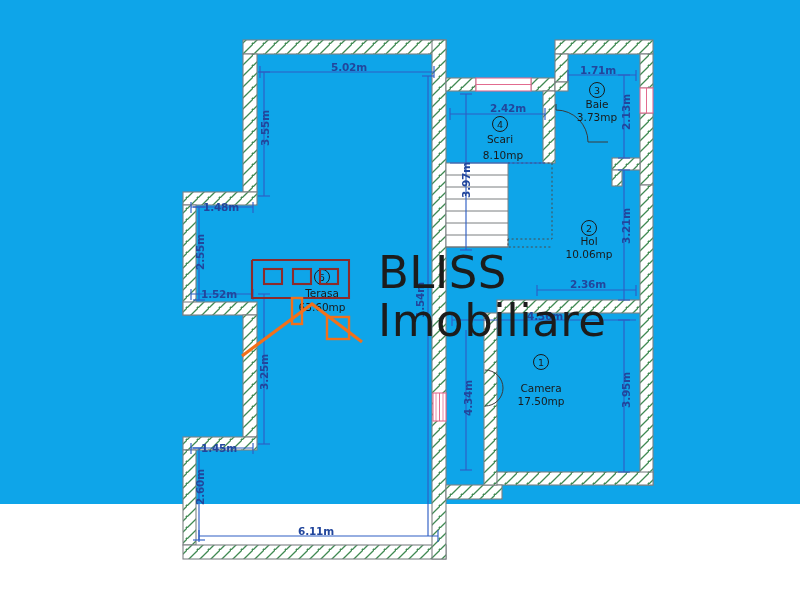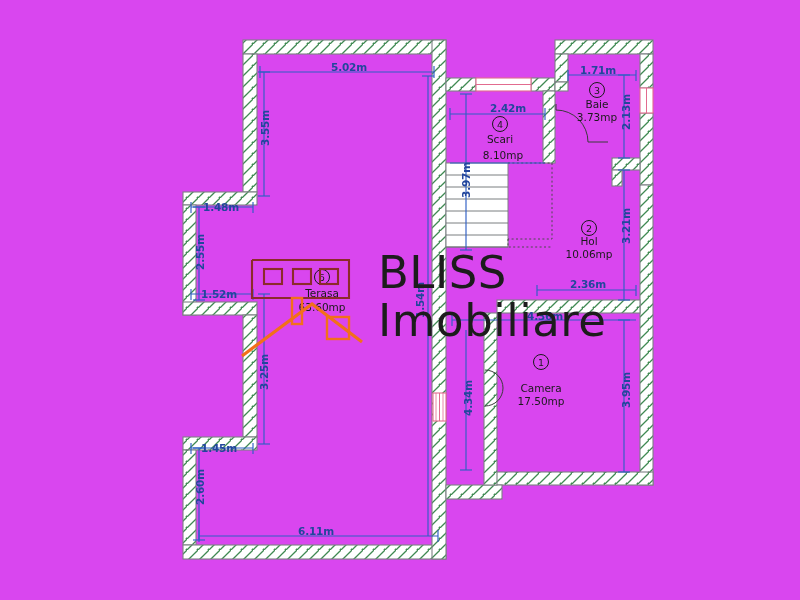--- a/index.html
+++ b/index.html
@@ -11,22 +11,22 @@
     width: 800px;
     height: 600px;
     overflow: hidden;
     font-family: "Liberation Sans", sans-serif;
     position: relative;
   }
   #plan-root {
     position: absolute;
     left: 0; top: 0;
     width: 800px;
-    height: 600px;
-    background: #d946ef;
+    height: 504px;
+    background: #0ea5e9;
   }
   svg#floorplan {
     display: block;
     width: 800px;
     height: 600px;
   }
   .hatch-wall { fill: url(#greenHatch); stroke: #7d8184; stroke-width: 1.1; }
   .dim-line { stroke: #2f5fc4; stroke-width: 1.15; fill: none; }
   .dim-tick { stroke: #2f5fc4; stroke-width: 1.15; }
   .dim-text {

